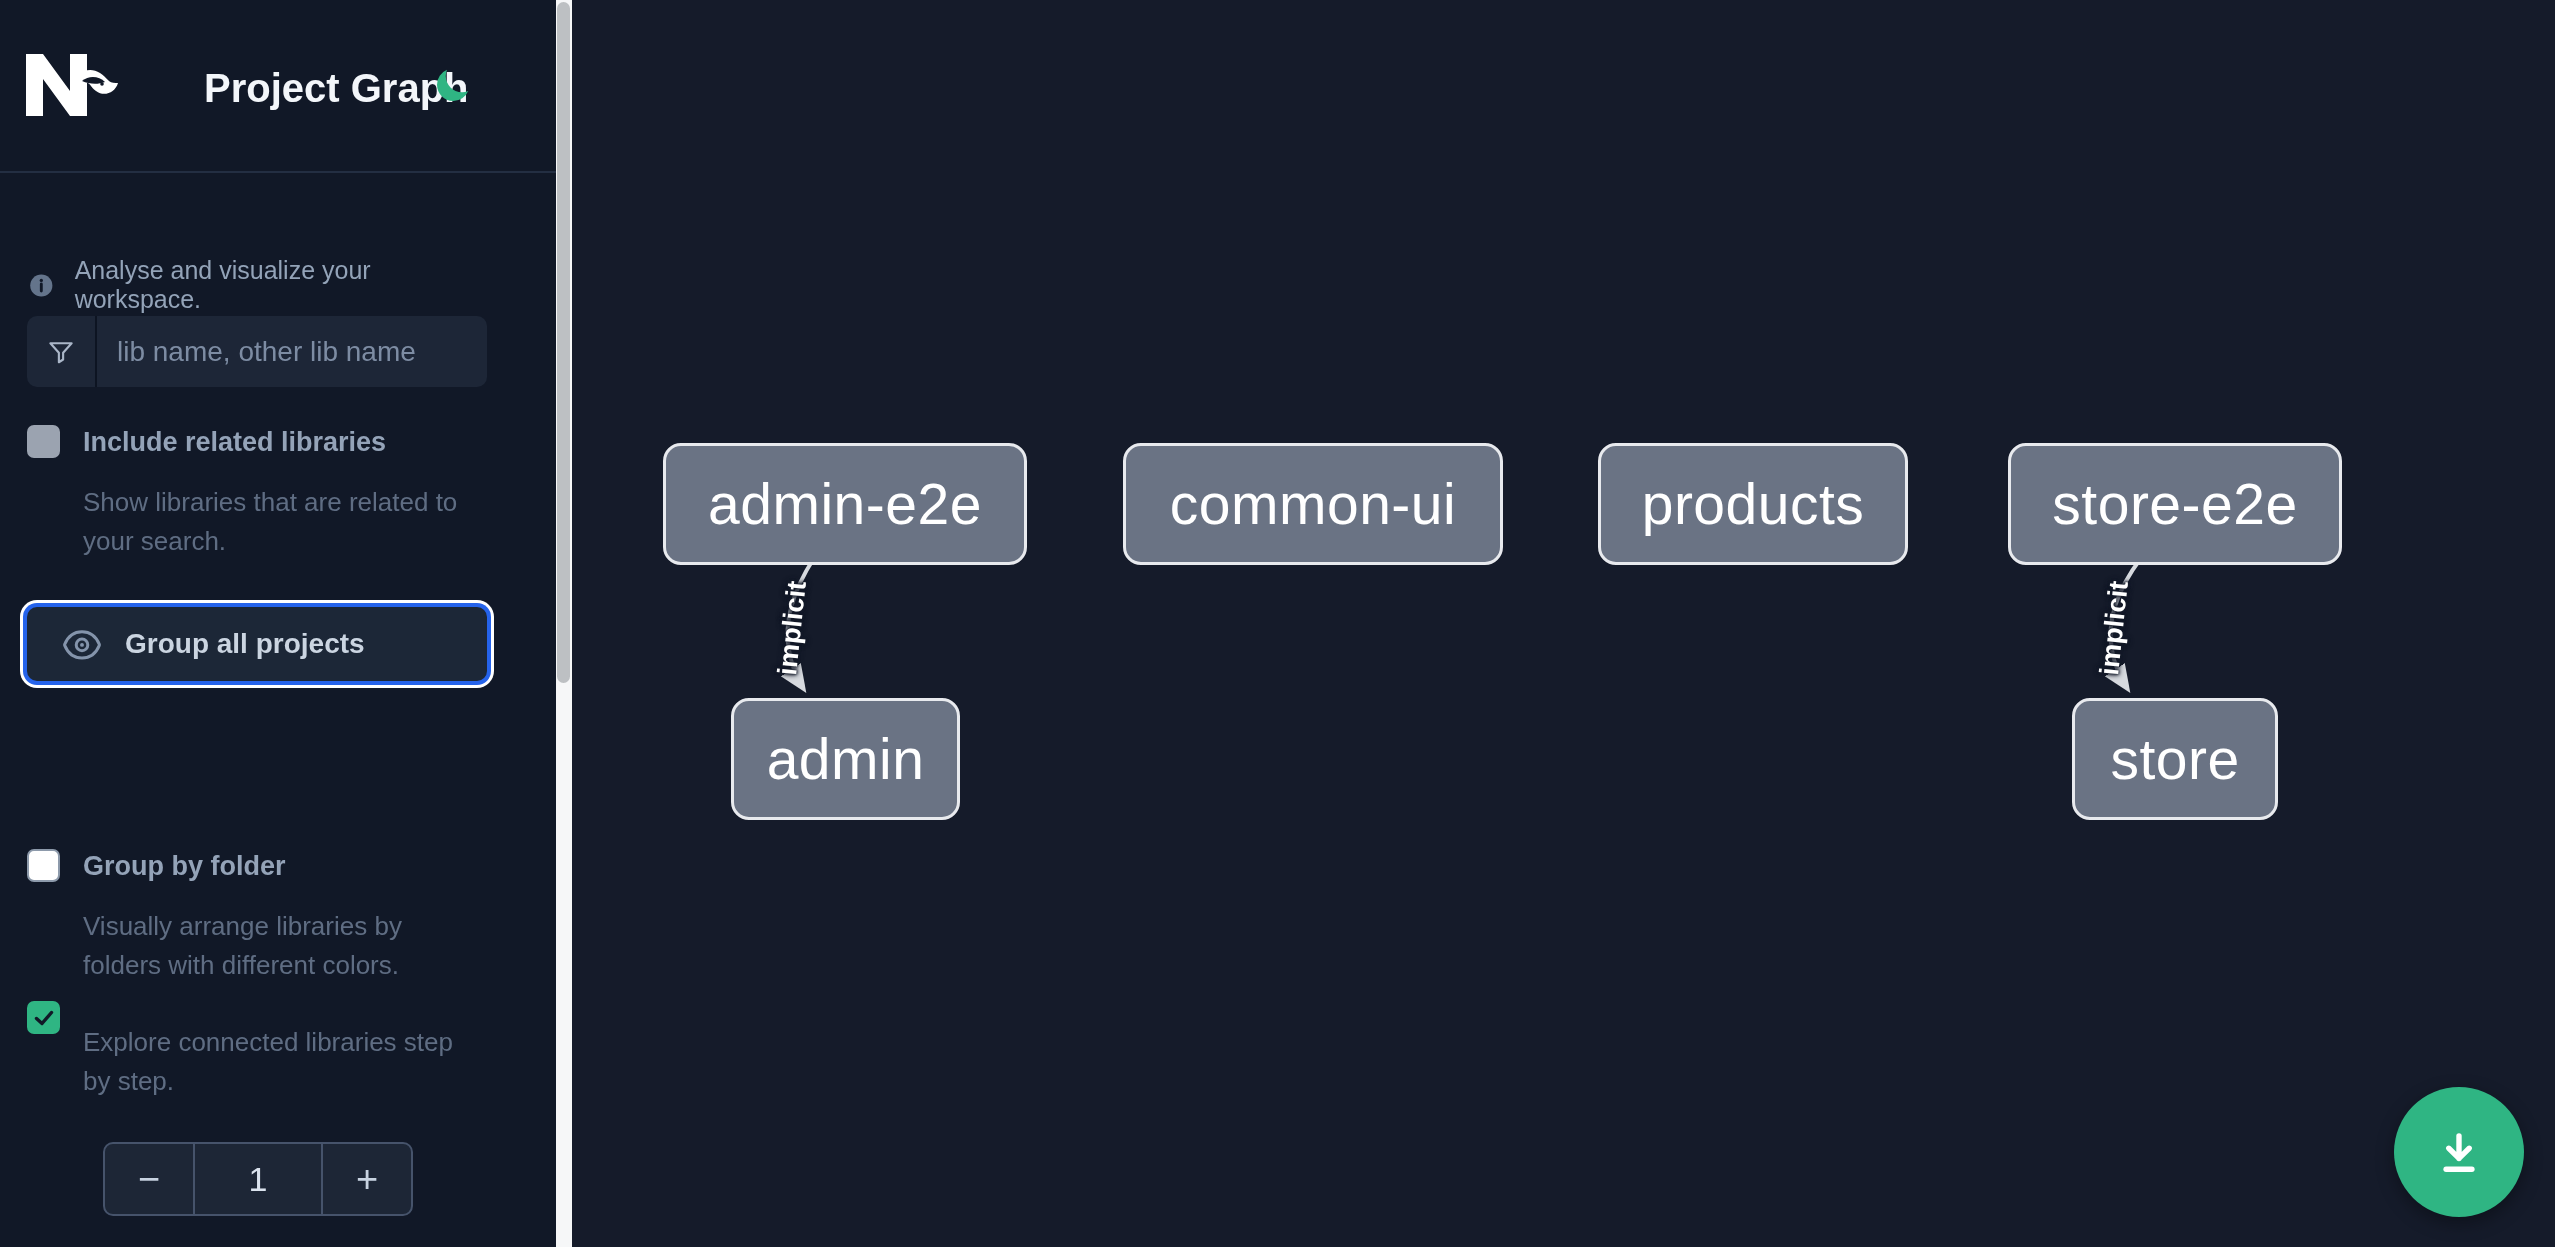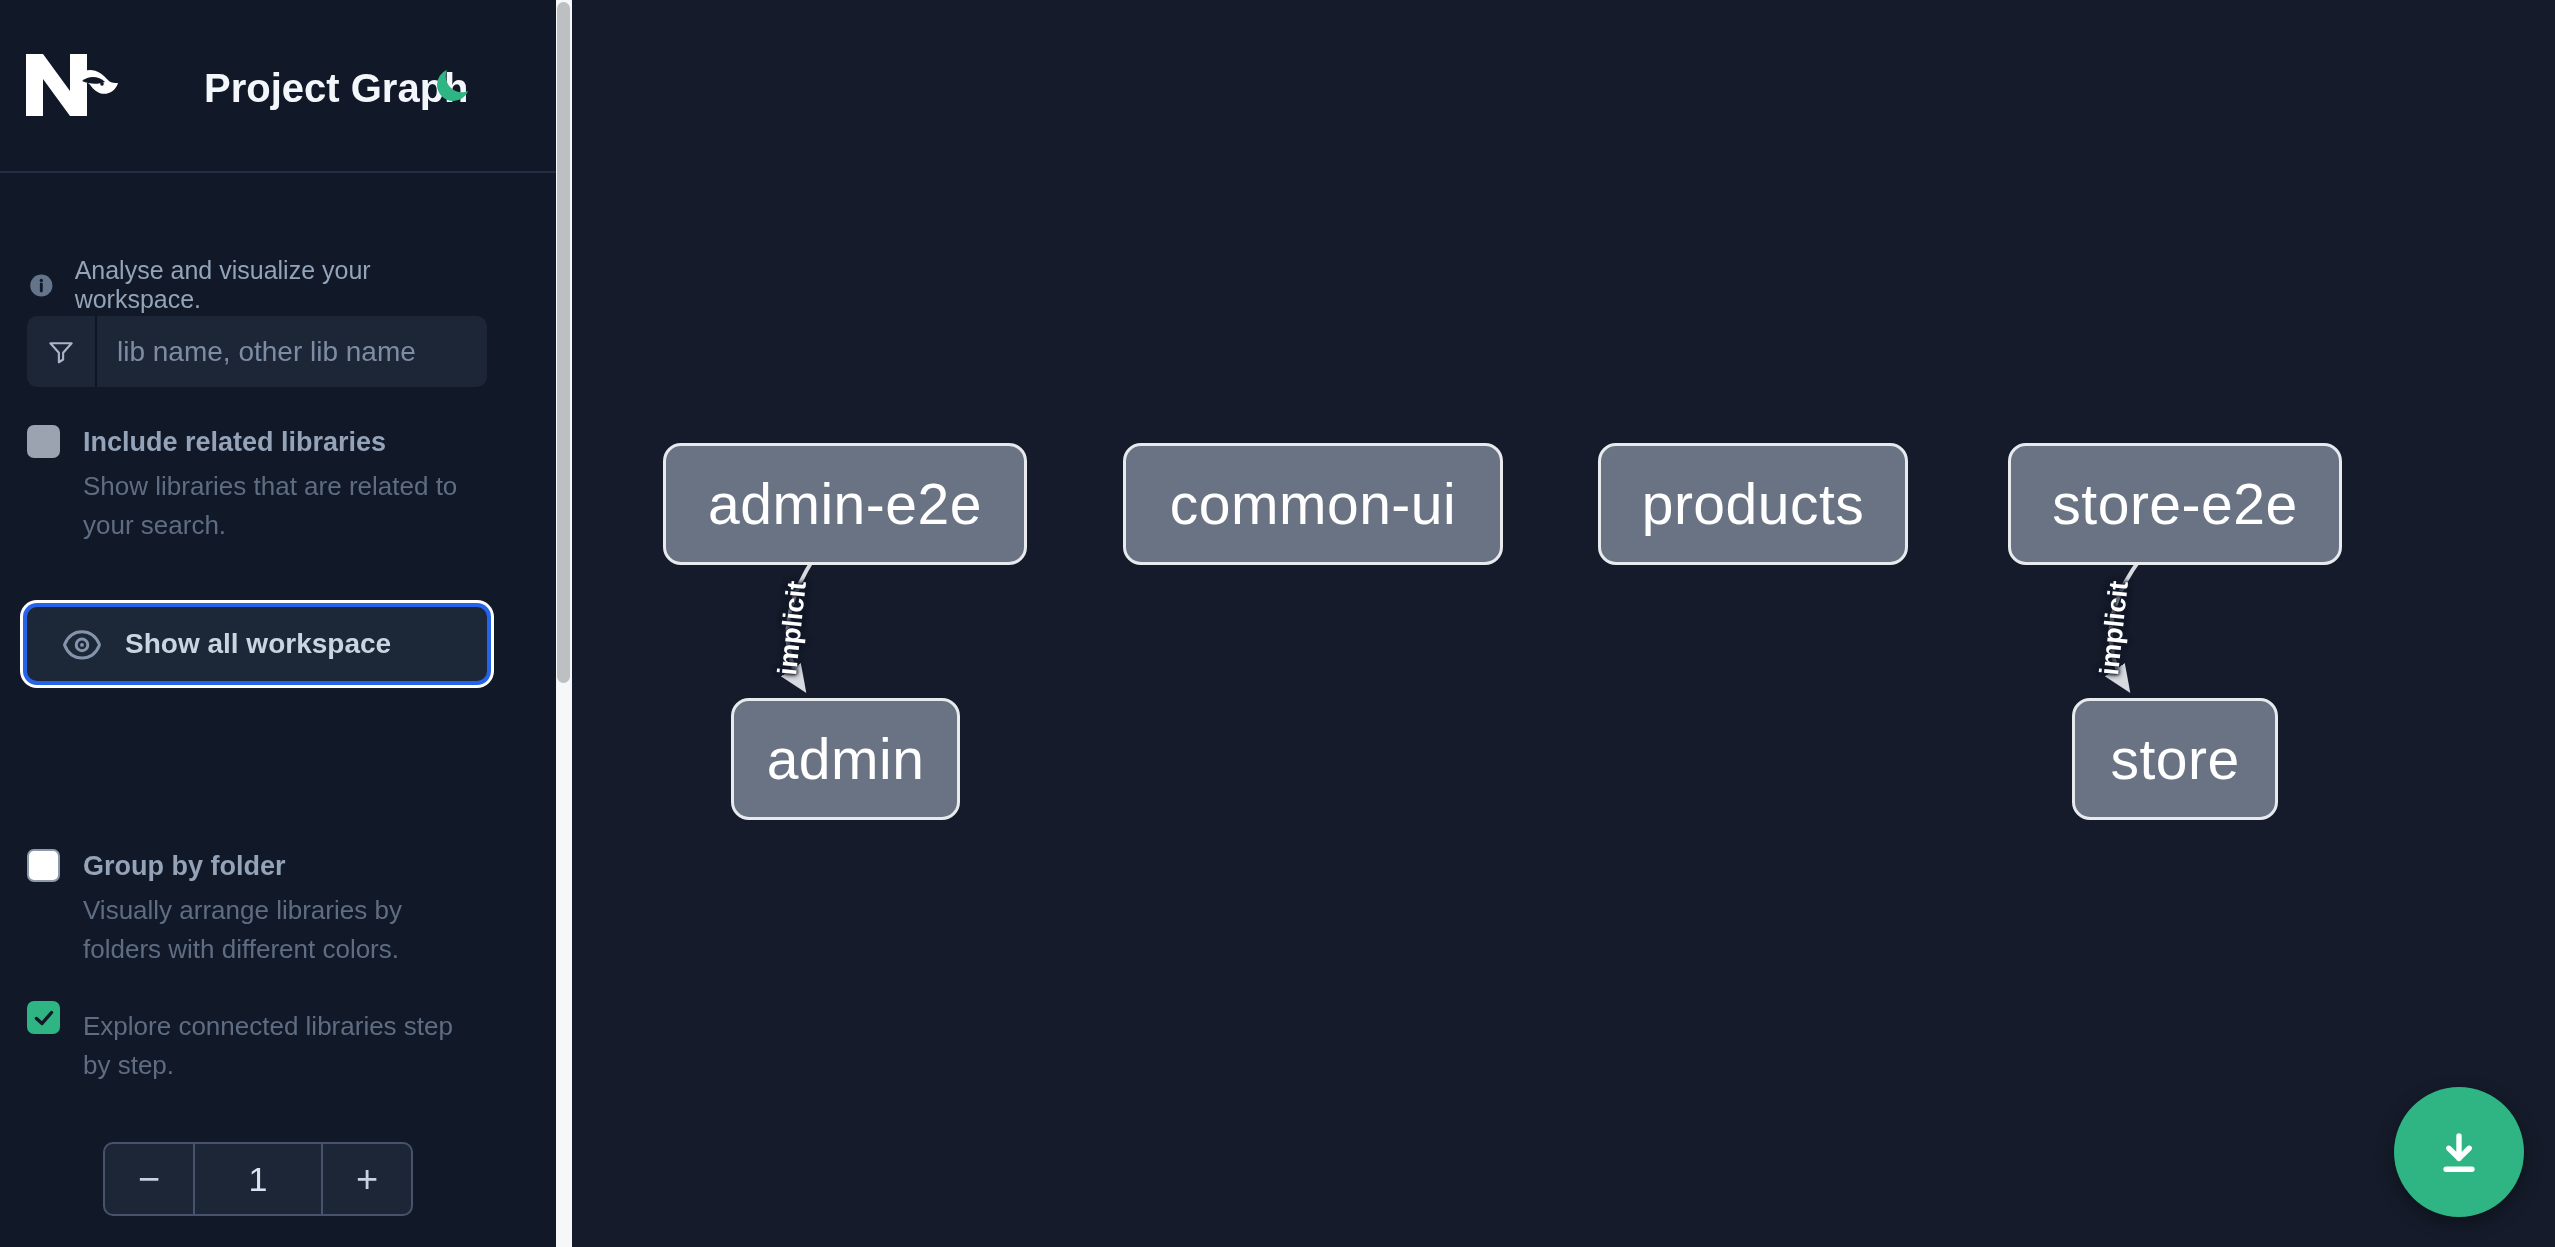--- a/index.html
+++ b/index.html
@@ -58,21 +58,21 @@
   .option{position:absolute;left:27px;width:470px;}
   #opt-include{top:424px;} #opt-folder{top:848px;} #opt-proximity{top:1000px;}
   .checkbox{
     position:absolute;left:0;top:1px;width:33px;height:33px;border-radius:7px;box-sizing:border-box;
     cursor:pointer;
   }
   .cb-gray{background:#9ba3b0;}
   .cb-white{background:#ffffff;border:2px solid #8d9aab;}
   .cb-green{background:#2fb583;display:flex;align-items:center;justify-content:center;}
   .option .label{margin-left:56px;font-size:27px;font-weight:600;color:#94a3b8;line-height:36px;}
-  .option .desc{margin-left:56px;margin-top:7px;width:400px;font-size:26px;color:#5f6d83;line-height:39px;}
+  .option .desc{margin-left:56px;margin-top:23px;width:400px;font-size:26px;color:#5f6d83;line-height:39px;}
   .side-btn{
     position:absolute;left:27px;width:460px;height:74px;box-sizing:border-box;
     display:flex;align-items:center;border-radius:10px;cursor:pointer;
     font-family:"Liberation Sans",sans-serif;
   }
   #btn-show{top:607px;background:#1c2737;border:none;box-shadow:0 0 0 4px #2563eb,0 0 0 7px #ffffff;}
   #btn-hide{top:707px;background:#18212f;border:2px solid #3f4d63;}
   .side-btn .b-icon{margin-left:28px;display:flex;}
   .side-btn .b-label{margin-left:22px;font-size:28px;font-weight:600;color:#cbd5e1;}
   .stepper{
@@ -165,21 +165,21 @@
   </div>
 
   <button class="side-btn" id="btn-show">
     <span class="b-icon">
       <svg width="42" height="42" viewBox="0 0 24 24">
         <path d="M2.1 12.2C4 7.6 7.7 5 12 5s8 2.6 9.9 7.2a.9.9 0 010 .6C20 17.4 16.3 20 12 20s-8-2.6-9.9-7.2a.9.9 0 010-.6z" fill="none" stroke="#8494ab" stroke-width="1.7"></path>
         <circle cx="12" cy="12.5" r="3.3" fill="none" stroke="#8494ab" stroke-width="1.7"></circle>
         <circle cx="12" cy="12.5" r="1.1" fill="#8494ab"></circle>
       </svg>
     </span>
-    <span class="b-label">Show all workspace</span>
+    <span class="b-label">Group all projects</span>
   </button>
 
 
   <div class="option" id="opt-folder">
     <div class="checkbox cb-white"></div>
     <div class="label">Group by folder</div>
     <div class="desc">Visually arrange libraries by folders with different colors.</div>
   </div>
 
   <div class="option" id="opt-proximity">

